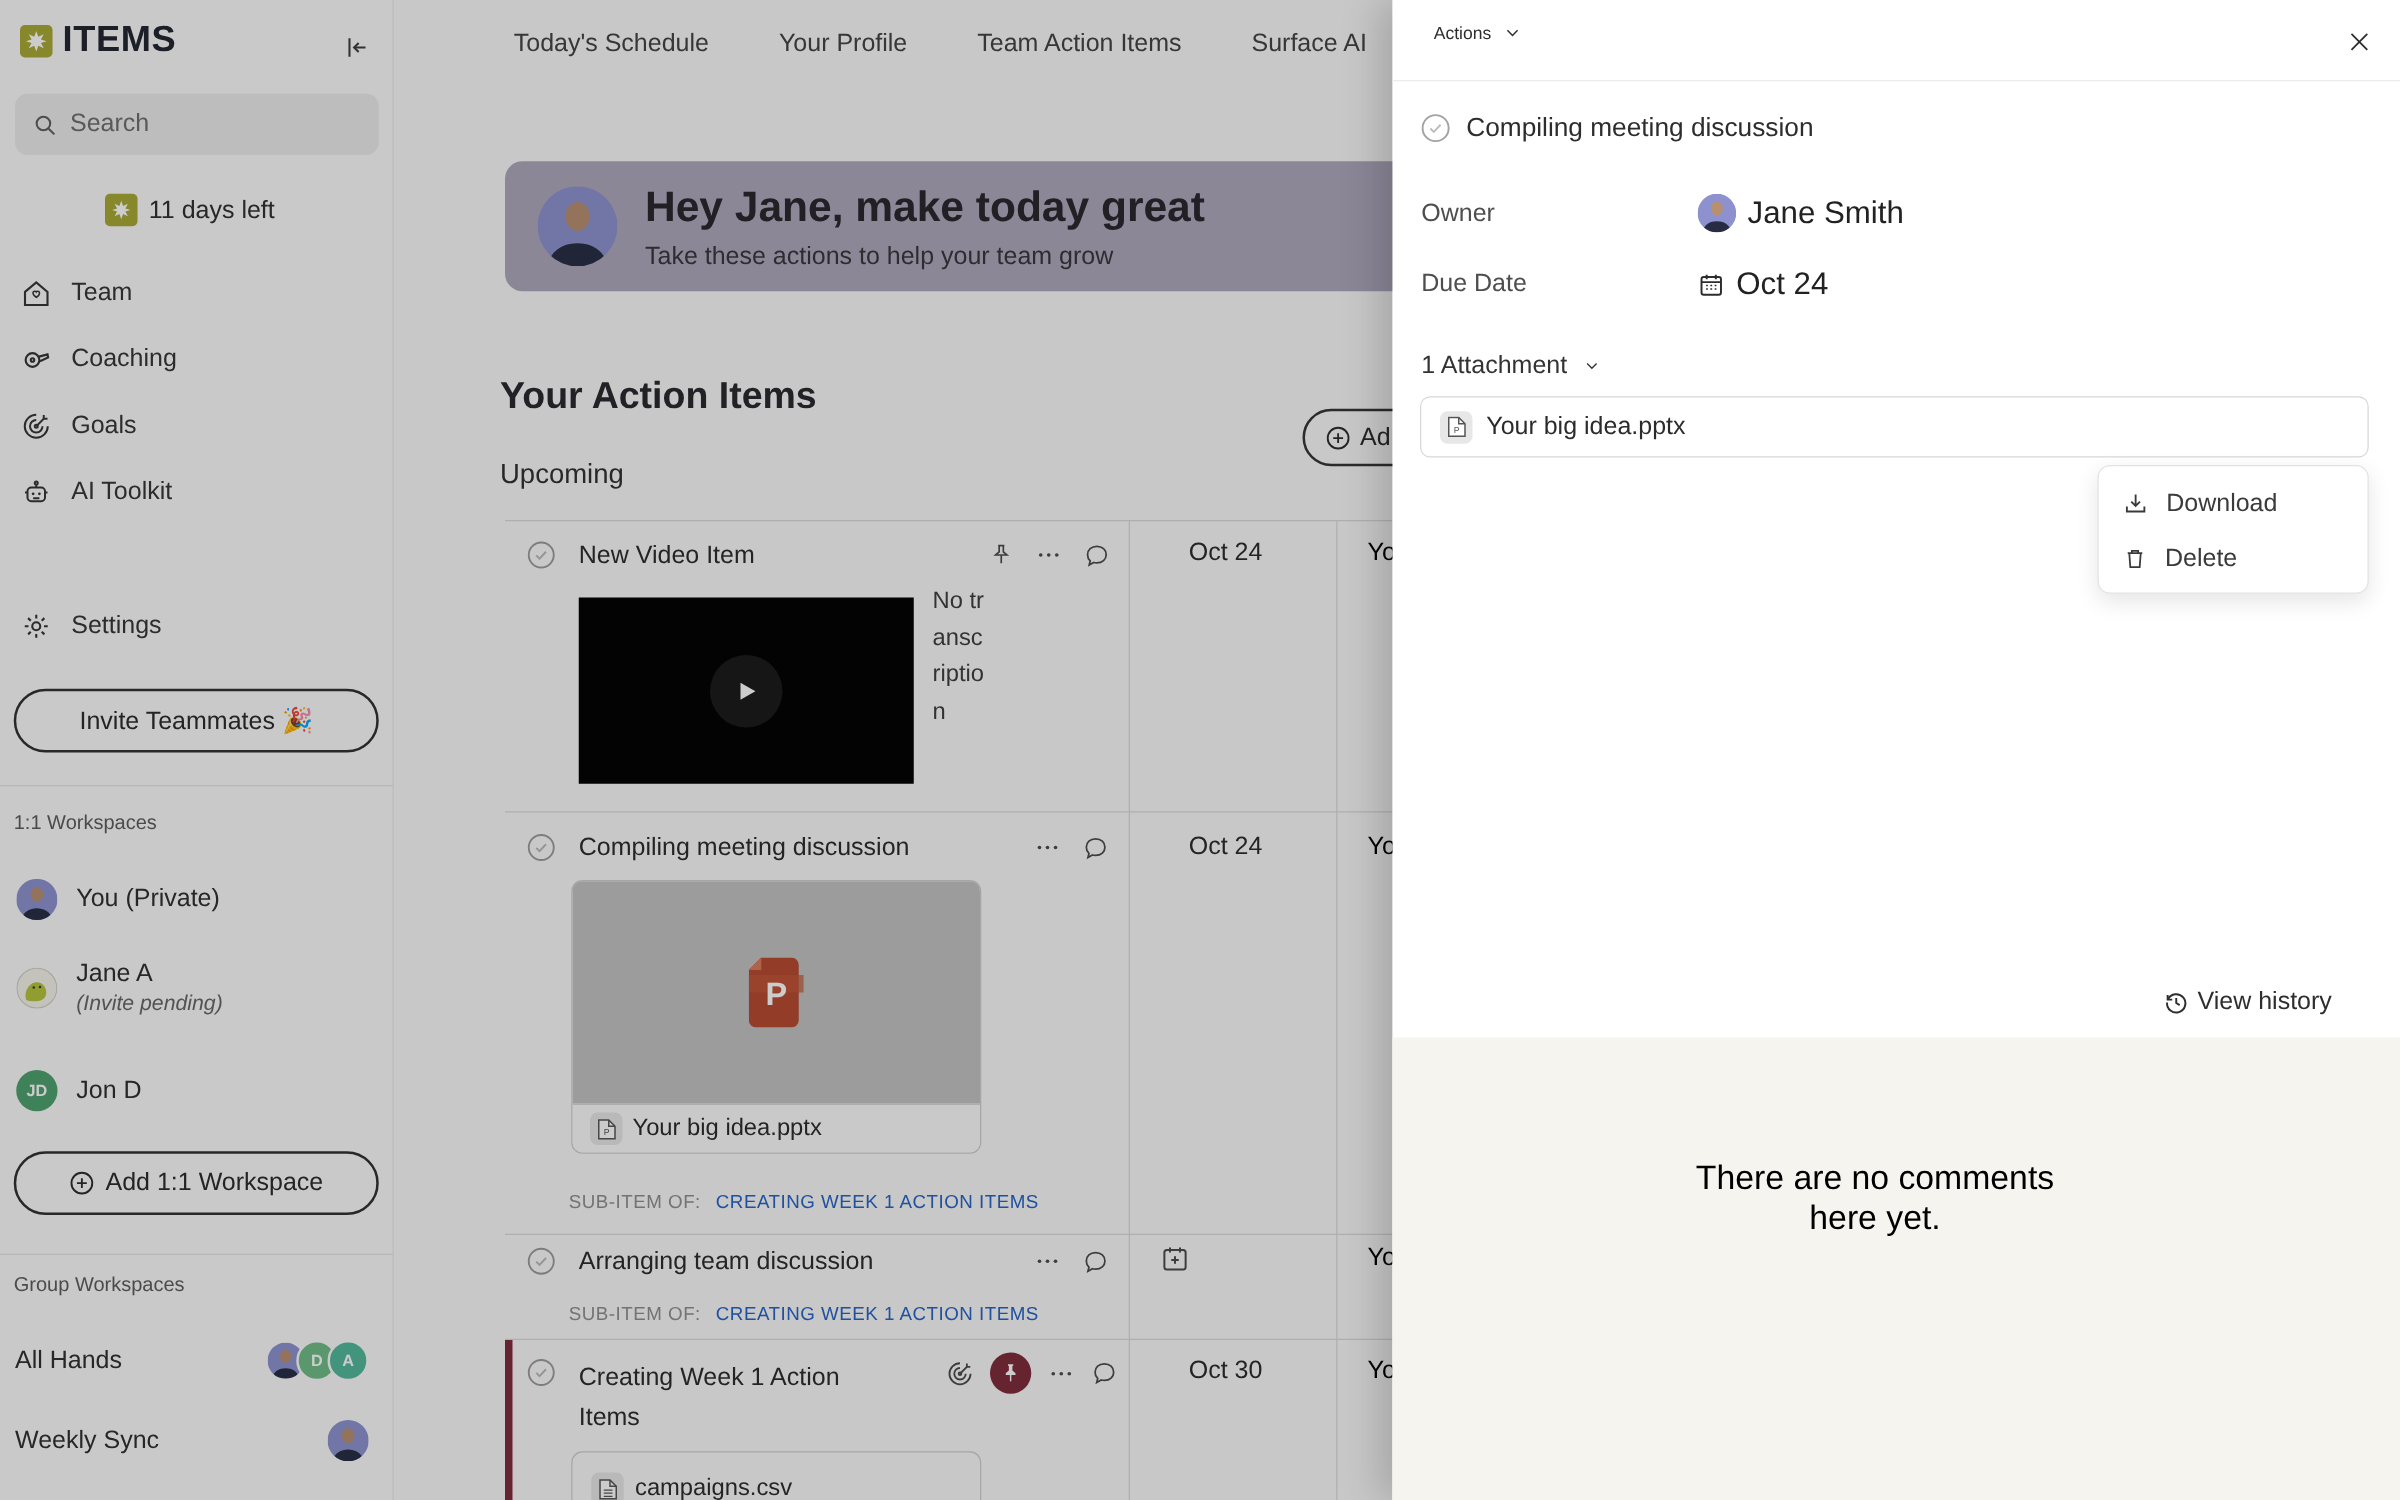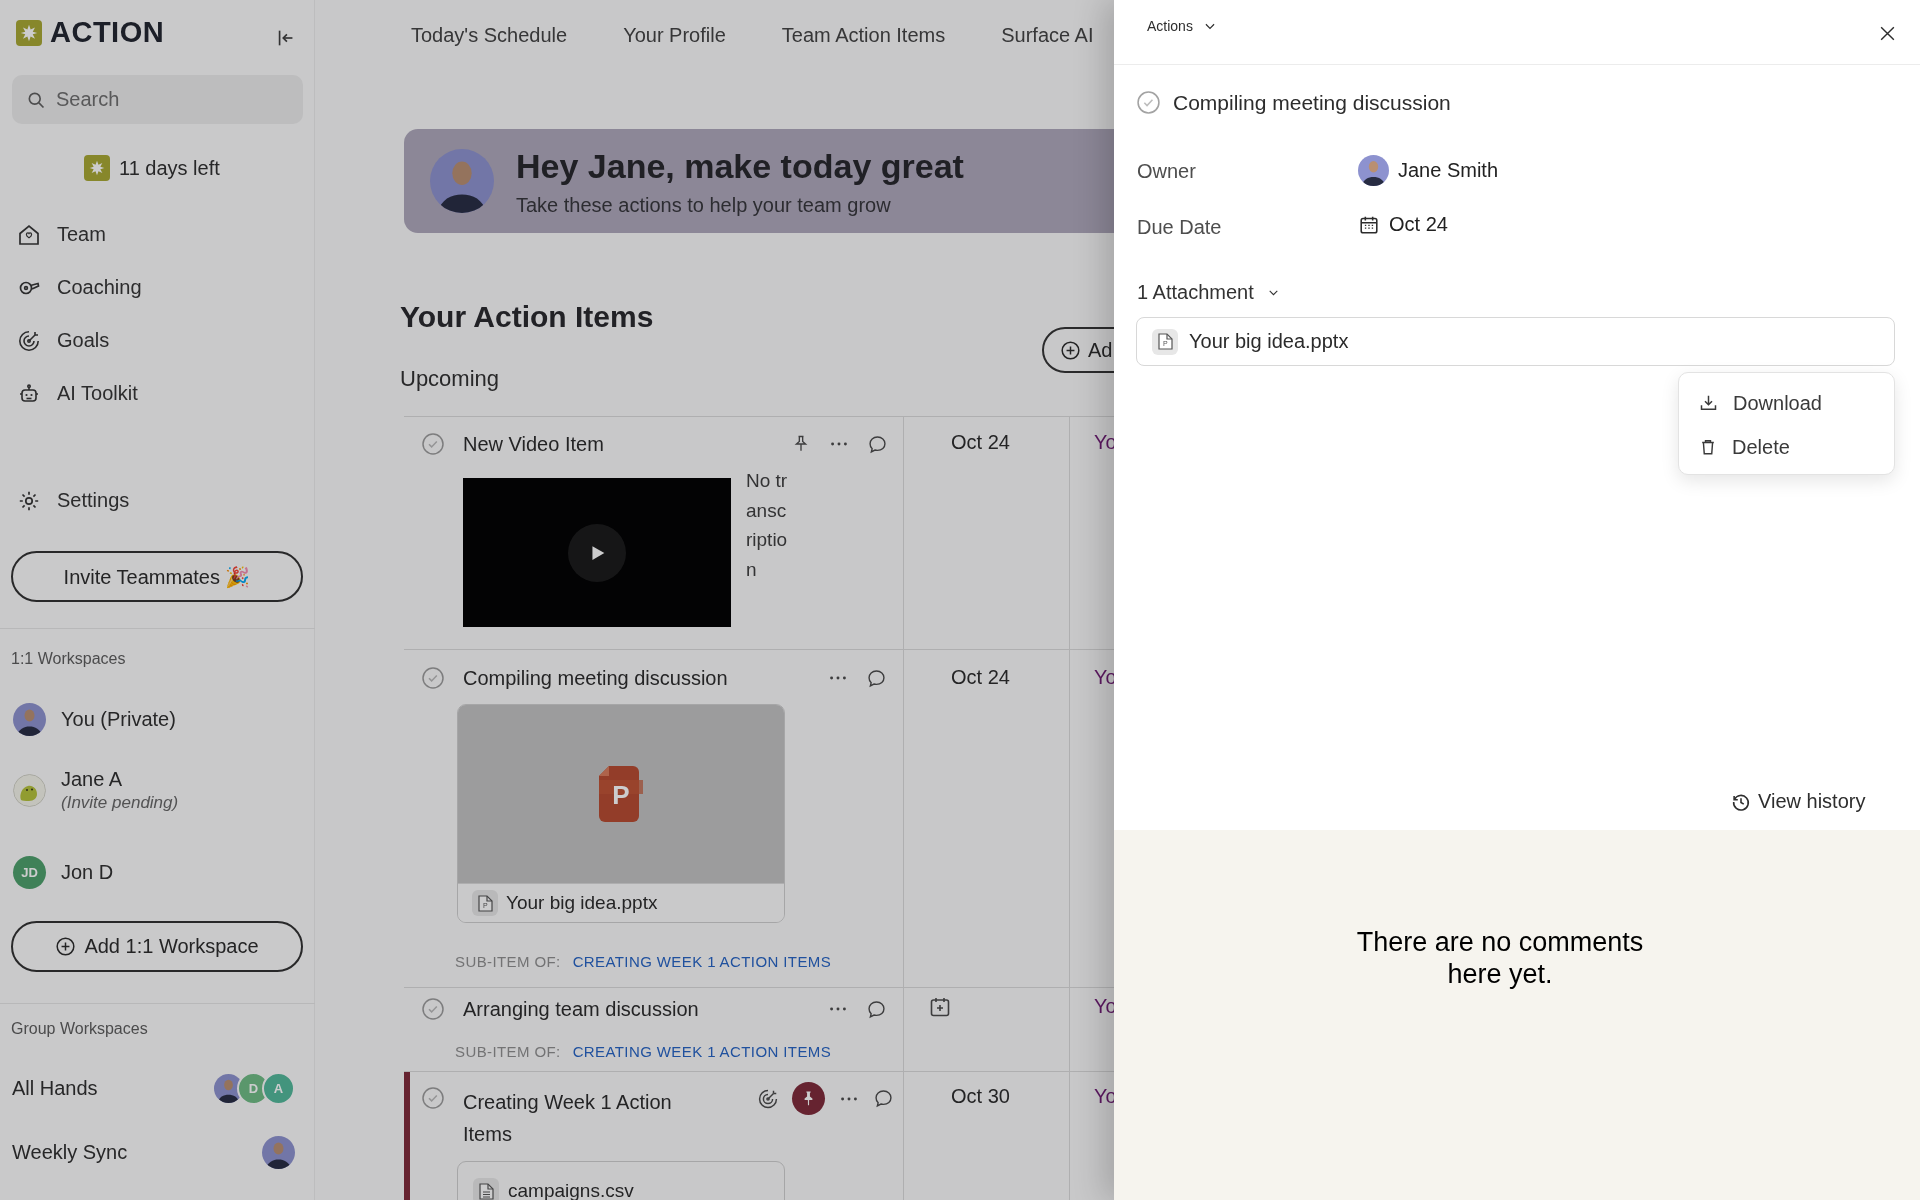--- a/index.html
+++ b/index.html
@@ -57,21 +57,21 @@
   .add-pill { position:absolute; left:727px; top:327px; width:140px; height:46px;
     border:2px solid #333; border-radius:23px; display:flex; align-items:center;
     padding-left:16px; gap:7px; font-size:20px; color:#2b2b2b; background:transparent; cursor:pointer; }
   .upcoming { position:absolute; left:85px; top:366px; font-size:22px; color:#303030; }
 
   .list-line { position:absolute; background:#dadada; }
   .row-title { font-size:20px; color:#2b2b2b; }
   .row-check { width:24px; height:24px; }
   .row-icons { position:absolute; display:flex; align-items:center; gap:17px; color:#4a4a4a; }
   .date-text { font-size:20px; color:#2b2b2b; }
-  .ws-link { font-size:20px; color:#701a75; white-space:nowrap; overflow:hidden; }
+  .ws-link { font-size:20px; color:#000000; white-space:nowrap; overflow:hidden; }
   .video-thumb { position:absolute; left:148px; width:268px; height:149px; background:#000;
     display:flex; align-items:center; justify-content:center; cursor:pointer; }
   .play-circle { width:58px; height:58px; border-radius:50%; background:#191919;
     display:flex; align-items:center; justify-content:center; }
   .video-note { position:absolute; width:44px; font-size:19px; line-height:29.5px;
     color:#3e3e3e; word-break:break-all; }
   .ppt-card { position:absolute; left:142px; width:328px; border:1px solid #cfcfcf;
     border-radius:9px; overflow:hidden; cursor:pointer; }
   .ppt-img { height:178px; background:#c2c2c2; display:flex; align-items:center; justify-content:center; }
   .file-strip { height:39px; background:#fcfcfc; border-top:1px solid #d9d9d9;
@@ -97,21 +97,21 @@
   .drawer-head { position:absolute; left:0; top:0; width:806px; height:65px;
     border-bottom:1px solid #ececec; }
   .actions-btn { position:absolute; left:33px; top:18px; display:flex; align-items:center;
     gap:10px; font-size:14px; color:#2d2d2d; cursor:pointer; background:none; border:none;
     font-family:"Liberation Sans", sans-serif; }
   .close-btn { position:absolute; left:758px; top:18px; width:30px; height:30px; color:#2d2d2d;
     display:flex; align-items:center; justify-content:center; cursor:pointer; background:none; border:none; }
   .task-title-row { position:absolute; left:22px; top:90px; display:flex; align-items:center; gap:12px; }
   .task-title { font-size:21px; color:#2d2d2d; }
   .meta-label { position:absolute; left:23px; font-size:20px; color:#4e4e4e; }
-  .meta-value { position:absolute; display:flex; align-items:center; gap:9px; font-size:20px; color:#222; }
+  .meta-value { position:absolute; display:flex; align-items:center; gap:9px; font-size:25px; color:#222; }
   .attach-head { position:absolute; left:23px; top:281px; display:flex; align-items:center;
     gap:13px; font-size:20px; color:#333; cursor:pointer; }
   .attach-box { position:absolute; left:22px; top:317px; width:759px; height:49px;
     border:1px solid #d8d8d8; border-radius:8px; background:#fff; display:flex;
     align-items:center; gap:11px; padding:0 15px; cursor:pointer; }
   .menu { position:absolute; left:564px; top:372px; width:217px; height:103px; background:#fff;
     border:1px solid #e3e3e3; border-radius:10px; box-shadow:0 6px 18px rgba(0,0,0,.10); z-index:120; }
   .menu-item { position:absolute; left:0; width:217px; height:44px; display:flex; align-items:center;
     gap:14px; padding-left:19px; font-size:20px; color:#3a3a3a; cursor:pointer; }
   .view-history { position:absolute; left:616px; top:790px; display:flex; align-items:center;
@@ -131,21 +131,21 @@
 <body>
 
 <div class="page">
 
   <div class="abs sidebar">
     <div class="abs logo-star">
       <svg width="18" height="18" viewBox="0 0 24 24" fill="#fff">
           <path d="M12 1l2.2 6.2L20 4.5l-3 5.7 6 1.8-6 1.8 3 5.7-5.8-2.7L12 23l-2.2-6.2L4 19.5l3-5.7-6-1.8 6-1.8-3-5.7 5.8 2.7z"></path>
         </svg>
     </div>
-    <div class="abs logo-text">ACTION</div>
+    <div class="abs logo-text">ITEMS</div>
     <div class="abs collapse-btn">
       <svg width="22" height="22" viewBox="0 0 24 24" fill="none" stroke="#3c3c3c" stroke-width="1.8">
           <path d="M5 4v16"></path>
           <path d="M19 12H9"></path>
           <path d="M13 8l-4 4 4 4"></path>
         </svg>
     </div>
 
     <div class="abs searchbox">
       <span>

